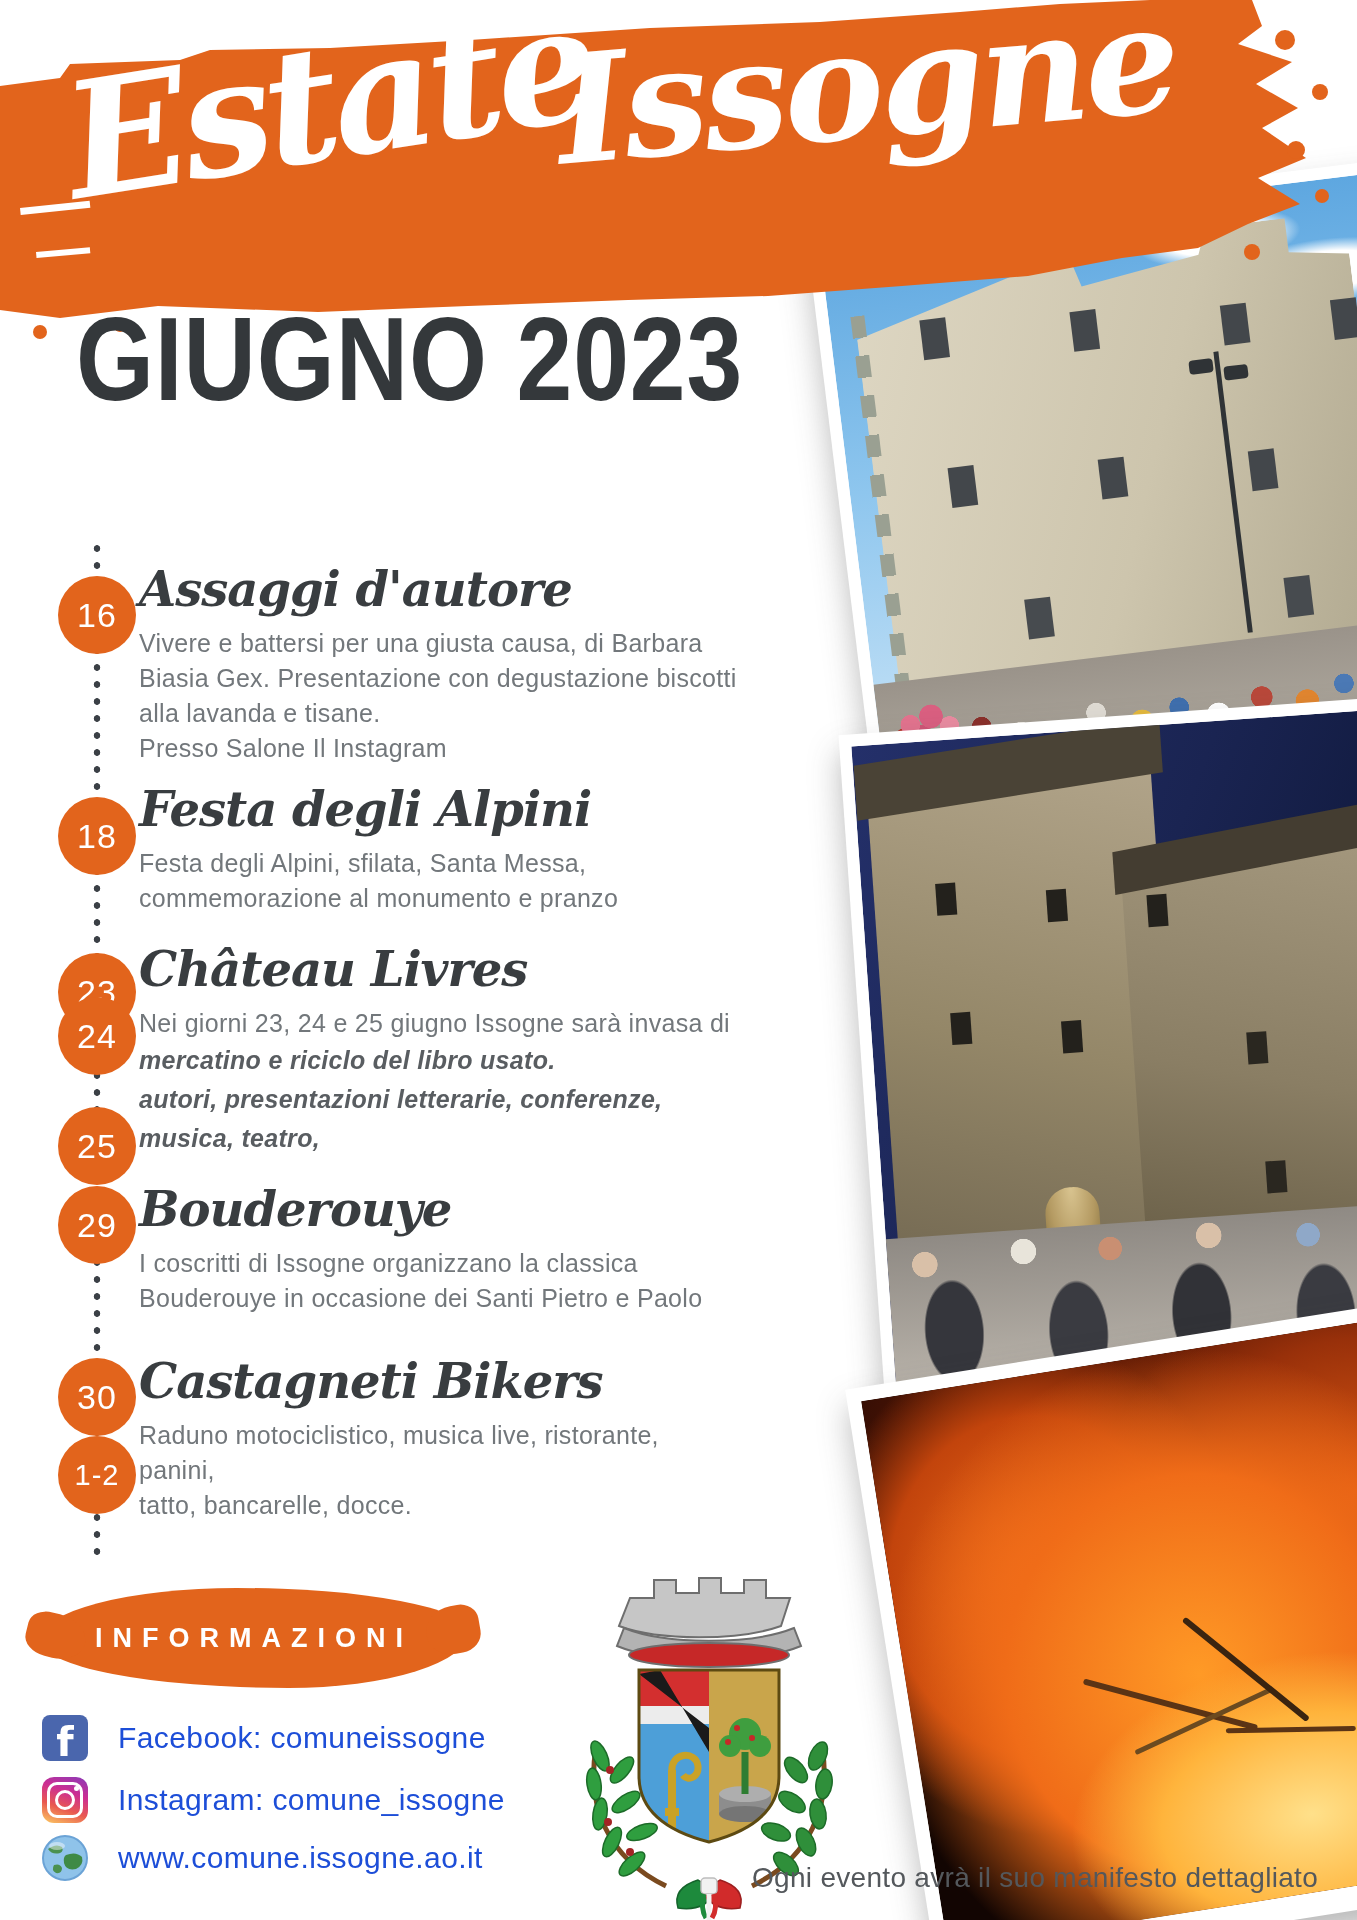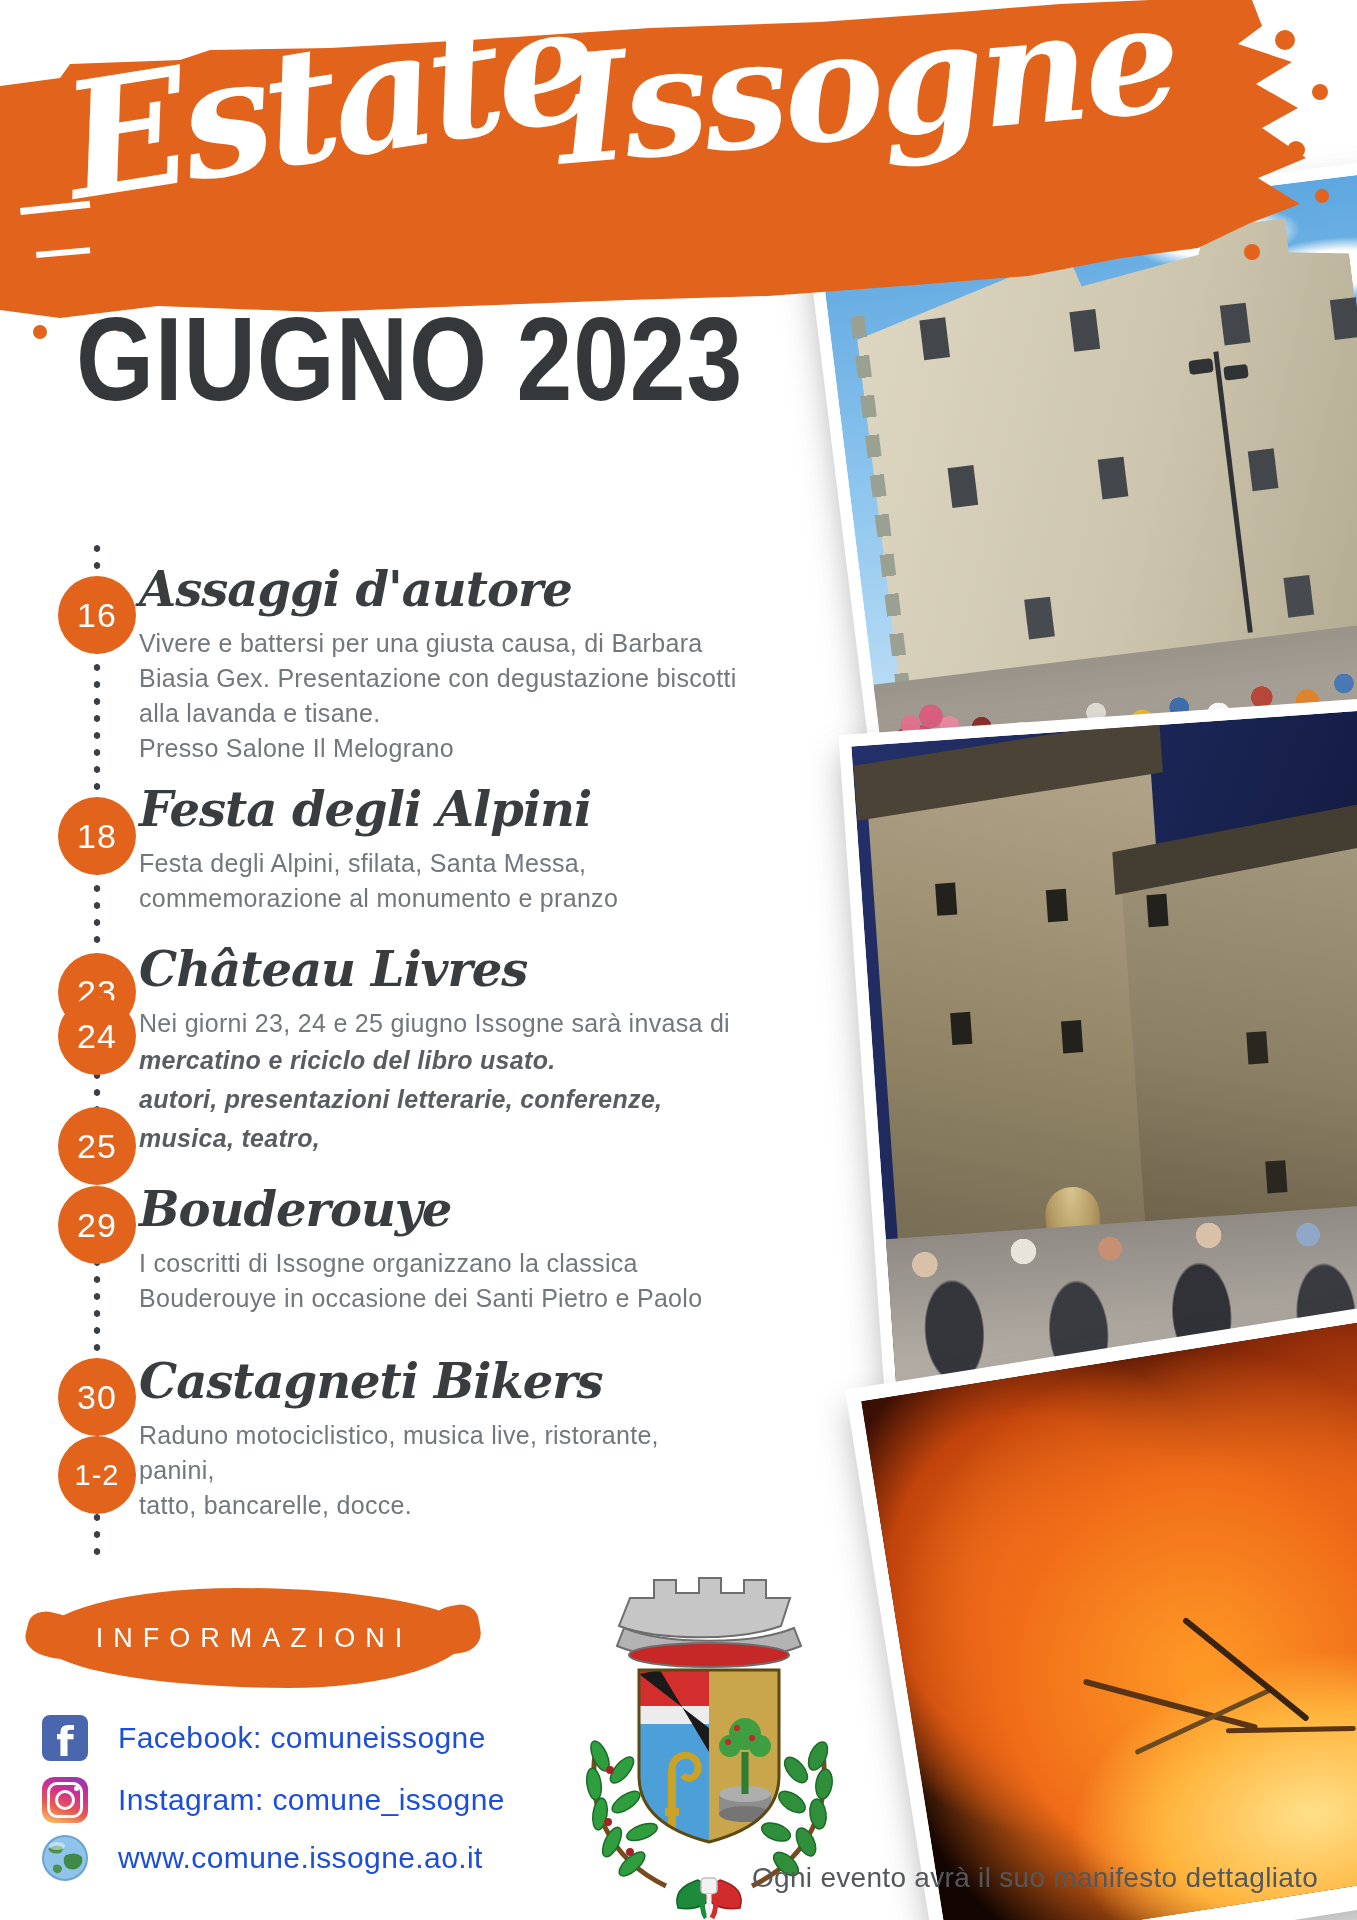--- a/index.html
+++ b/index.html
@@ -141,21 +141,21 @@
   .event-desc .em{font-style:italic;font-weight:700;color:#595D61;line-height:39px;}
 
   
   .info-brush{position:absolute;left:40px;top:1588px;width:428px;height:100px;z-index:3;
      background:#E2641C;border-radius:46% 54% 42% 58% / 52% 44% 56% 48%;
      display:flex;align-items:center;justify-content:center;}
   .info-brush:before{content:"";position:absolute;left:-14px;top:26px;width:60px;height:44px;
      background:#E2641C;border-radius:40% 60% 55% 45%;transform:rotate(14deg);}
   .info-brush:after{content:"";position:absolute;right:-12px;top:18px;width:54px;height:48px;
      background:#E2641C;border-radius:60% 40% 45% 55%;transform:rotate(-10deg);}
-  .info-label{color:#fff;font-weight:400;font-size:27px;letter-spacing:10px;z-index:1;}
+  .info-label{color:#fff;font-weight:700;font-size:27px;letter-spacing:10px;z-index:1;}
 
   .social-row{position:absolute;left:42px;height:48px;display:flex;align-items:center;z-index:3;}
   .social-text{margin-left:30px;color:#1d4ed8;font-size:30px;letter-spacing:.4px;}
   .fb-icon{width:46px;height:46px;border-radius:8px;background:#4A66AD;position:relative;
      color:#fff;font-family:"DejaVu Sans",sans-serif;font-weight:700;font-size:40px;
      display:flex;align-items:flex-end;justify-content:center;overflow:hidden;line-height:.95;}
   .ig-icon{width:46px;height:46px;border-radius:12px;position:relative;
      background:linear-gradient(200deg,#8a3ab9 0%,#cd2e92 35%,#e95950 65%,#fccc63 100%);}
   .ig-icon:before{content:"";position:absolute;inset:5px;border:3px solid #fff;border-radius:10px;}
   .ig-lens{position:absolute;left:50%;top:50%;width:14px;height:14px;margin:-10px 0 0 -10px;
@@ -216,21 +216,21 @@
   <div class="date-circle" style="top:1186px">29</div>
   <div class="date-circle" style="top:1358px">30</div>
   <div class="date-circle date-small" style="top:1436px">1-2</div>
 
   <div class="event" style="top:558px">
     <div class="event-title">Assaggi d'autore</div>
     <div class="event-desc">
       <div>Vivere e battersi per una giusta causa, di Barbara</div>
       <div>Biasia Gex. Presentazione con degustazione biscotti</div>
       <div>alla lavanda e tisane.</div>
-      <div>Presso Salone Il Melograno</div>
+      <div>Presso Salone Il Instagram</div>
     </div>
   </div>
 
   <div class="event" style="top:778px">
     <div class="event-title">Festa degli Alpini</div>
     <div class="event-desc">
       <div>Festa degli Alpini, sfilata, Santa Messa,</div>
       <div>commemorazione al monumento e pranzo</div>
     </div>
   </div>

